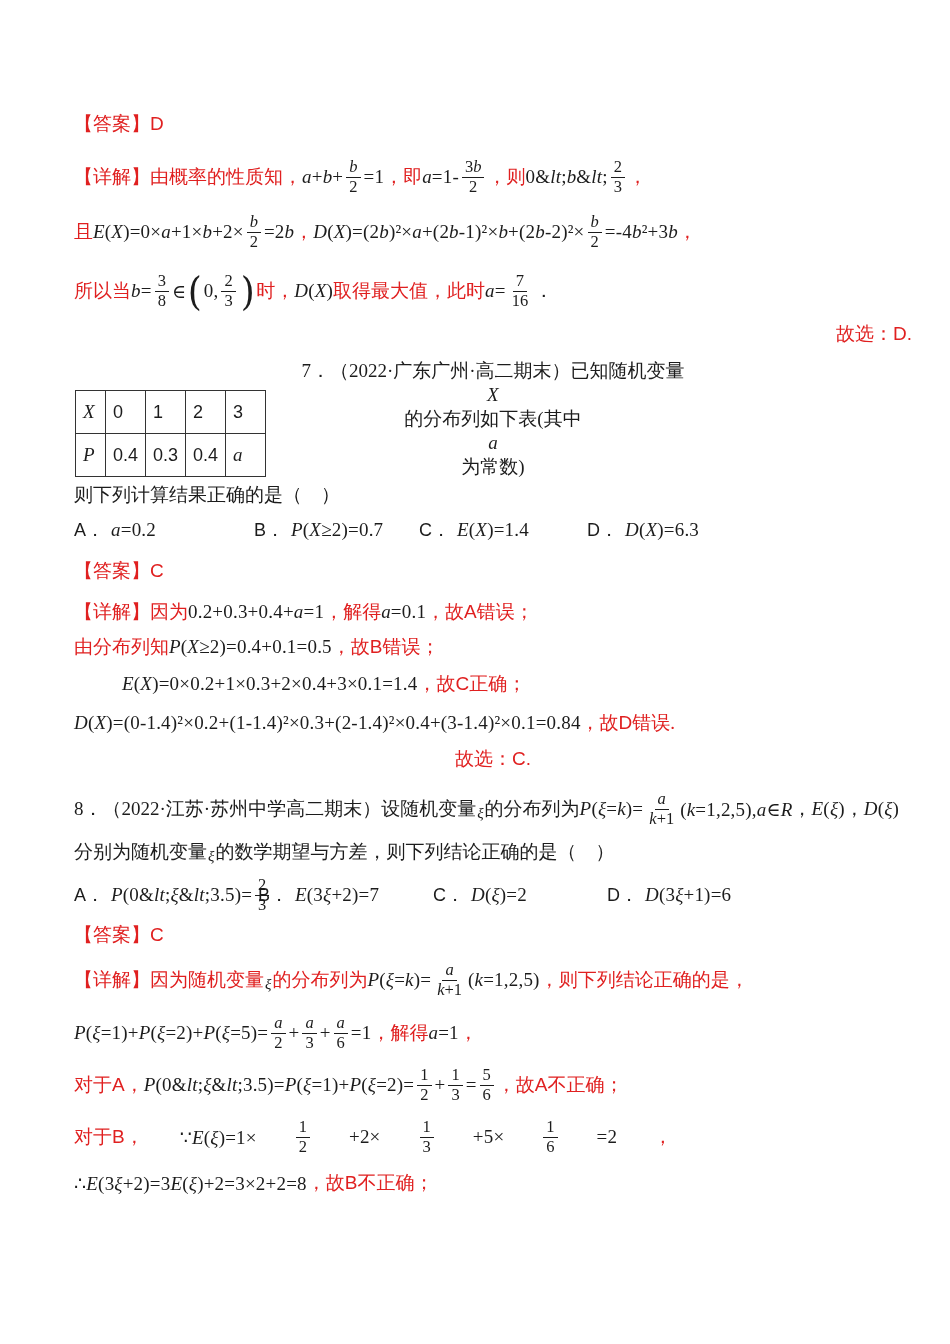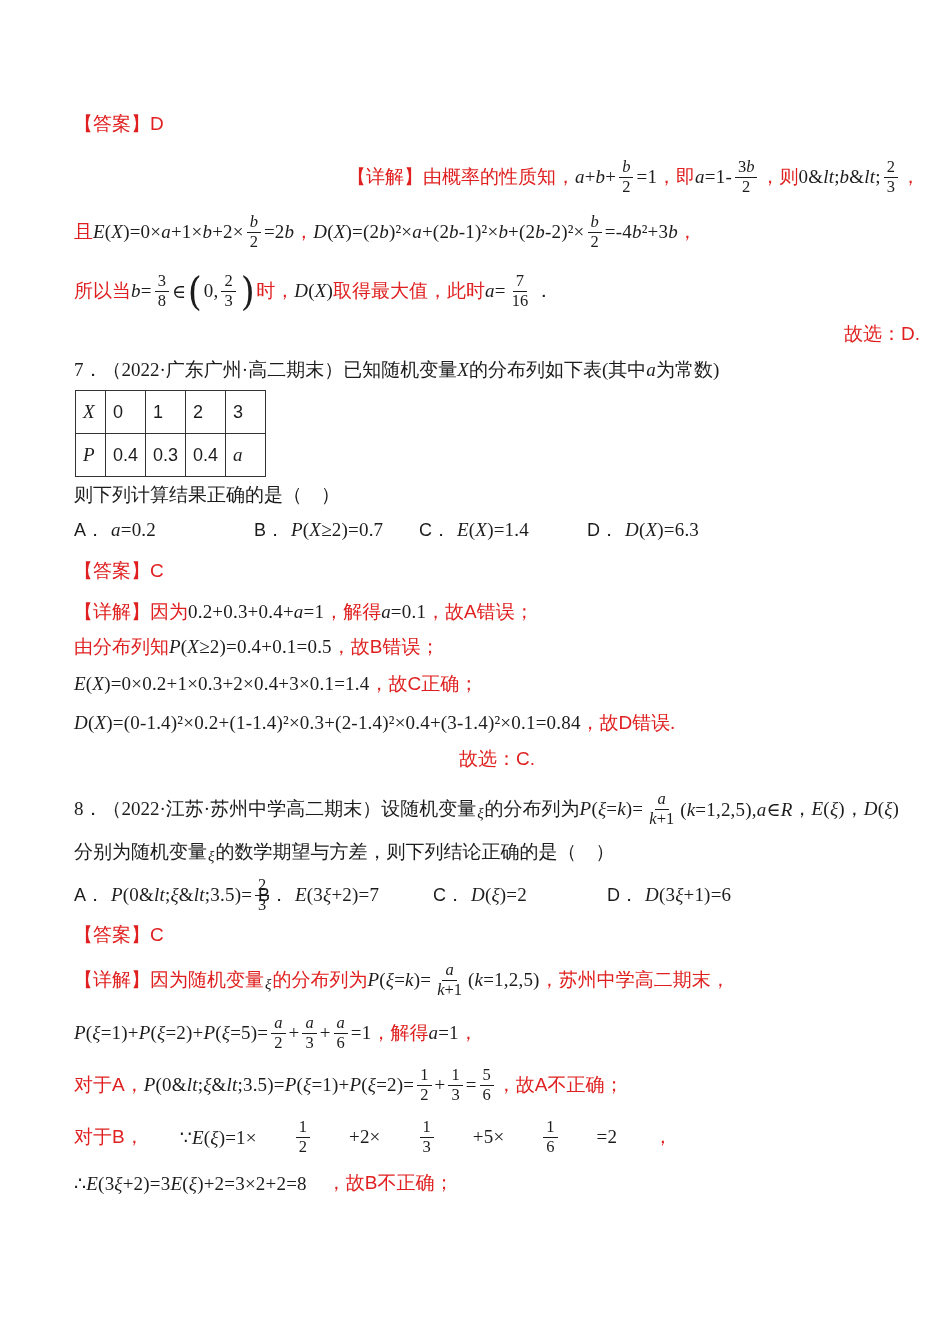--- a/index.html
+++ b/index.html
@@ -1,60 +1,60 @@
 <!DOCTYPE html>
 <html style="--red: #e02020;"><head>
 <meta charset="utf-8">
 <style>
   html,body{margin:0;padding:0;background:#fff;}
   body{
     width:950px;height:1344px;overflow:hidden;
     font-family:"Liberation Serif","DejaVu Serif",serif;
     color:#1c1c1c;font-size:19px;
   }
-  .page{padding:112px 30px 0 74px;}
+  .page{padding:112px 38px 0 74px;}
   .line{display:flex;align-items:center;white-space:nowrap;}
   .line > span{flex-shrink:0;}
   span.k{font-family:"Liberation Serif",serif;}
   span.r{color:var(--red,#e02020);}
   span.m{font-family:"Liberation Serif","DejaVu Serif",serif;letter-spacing:0.2px;}
   span.m i,.frac i{font-style:italic;}
   .lat{font-family:"Liberation Sans","DejaVu Sans",sans-serif;}
   .xi{position:relative;top:4px;font-size:15px;margin:0 1px;}
   .frac{display:inline-flex;flex-direction:column;align-items:center;
         vertical-align:middle;margin:0 3px;line-height:1.15;font-size:16.5px;
         font-family:"Liberation Serif",serif;}
   .fn{padding:0 3px;border-bottom:1.4px solid currentColor;}
   .fd{padding:0 3px;}
   .big{font-size:40px;font-weight:300;line-height:0.85;margin:0 1px;
        font-family:"DejaVu Serif",serif;transform:scaleX(0.9);}
   
   #ans6{height:24px;margin-bottom:14px;}
-  #d6a{height:54px;justify-content:flex-end;}
+  #d6a{height:54px;}
   #d6b{height:56px;}
   #d6c{height:62px;}
   #sel6{height:24px;margin-bottom:12px;justify-content:flex-end;}
-  #q7{height:24px;margin-bottom:8px;}
+  #q7{height:24px;margin-bottom:8px;flex-direction:column;}
   #q7b{height:24px;margin-bottom:8px;}
   #opts7{height:30px;margin-bottom:14px;}
   #ans7{height:24px;margin-bottom:12px;}
   #d7a{height:34px;}
   #d7b{height:36px;}
-  #d7c{height:38px;}
+  #d7c{height:38px;margin-left:48px;}
   #d7d{height:40px;}
   #sel7{height:24px;margin:4px 0 10px;justify-content:center;}
   #q8a{height:56px;}
   #q8b{height:26px;margin:2px 0 6px;}
   #opts8{height:48px;margin-bottom:4px;}
   #ans8{height:24px;margin-bottom:6px;}
   #d8a{height:54px;}
   #d8b{height:52px;}
   #d8c{height:52px;}
   #d8d{height:52px;gap:36px;}
-  #d8e{height:40px;gap:20px;}
+  #d8e{height:40px;}
   
   .opts{display:flex;align-items:center;}
   .opt{display:flex;align-items:center;flex-shrink:0;}
   .lab{font-family:"Liberation Sans","DejaVu Sans",sans-serif;margin-right:7px;font-size:18px;}
   #opts7 .opt:nth-child(1){width:180px;}
   #opts7 .opt:nth-child(2){width:165px;}
   #opts7 .opt:nth-child(3){width:168px;}
   #opts8 .opt:nth-child(1){width:184px;}
   #opts8 .opt:nth-child(2){width:175px;}
   #opts8 .opt:nth-child(3){width:174px;}
@@ -265,21 +265,21 @@
   <div class="line" id="d8a">
       <span class="r">【详解】因为随机变量</span>
       <span class="xi"><i>ξ</i></span>
       <span class="r">的分布列为</span>
       <span class="m"><i>P</i>(<i>ξ</i>=<i>k</i>)=</span>
       <span class="frac">
         <span class="fn"><i>a</i></span>
         <span class="fd"><i>k</i>+1</span>
       </span>
       <span class="m">(<i>k</i>=1,2,5)</span>
-      <span class="r">，苏州中学高二期末，</span>
+      <span class="r">，则下列结论正确的是，</span>
     </div>
   <div class="line" id="d8b">
       <span class="m"><i>P</i>(<i>ξ</i>=1)+<i>P</i>(<i>ξ</i>=2)+<i>P</i>(<i>ξ</i>=5)=</span>
       <span class="frac">
         <span class="fn"><i>a</i></span>
         <span class="fd">2</span>
       </span>
       <span class="m">+</span>
       <span class="frac">
         <span class="fn"><i>a</i></span>

